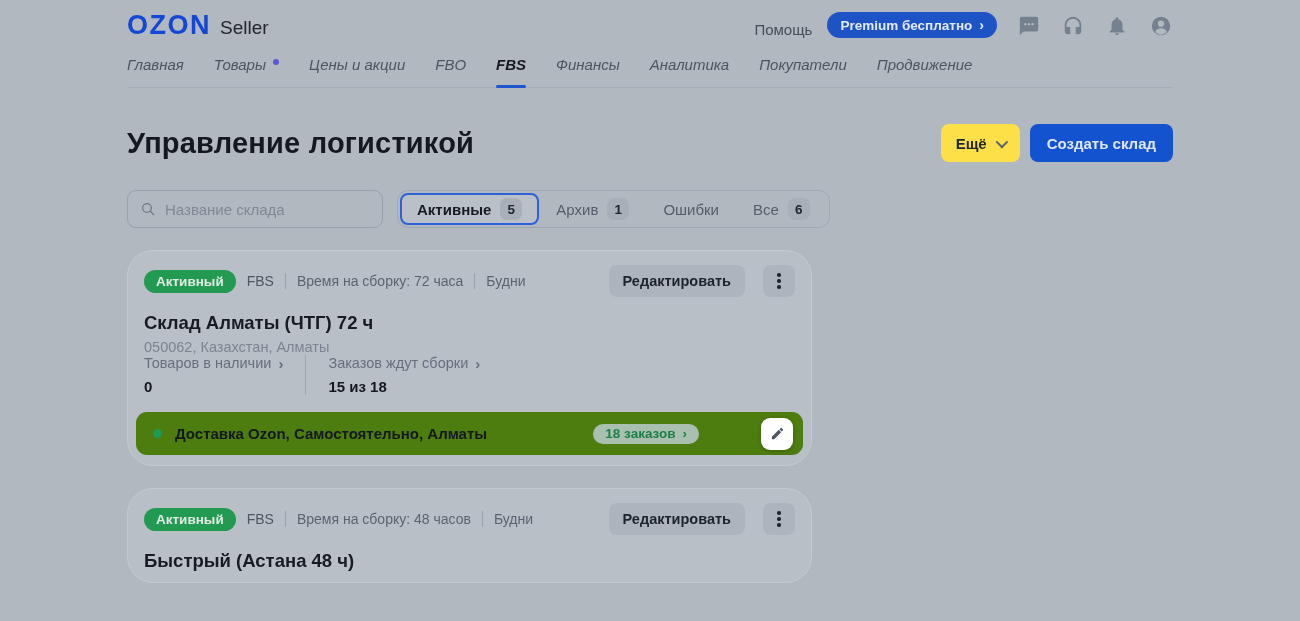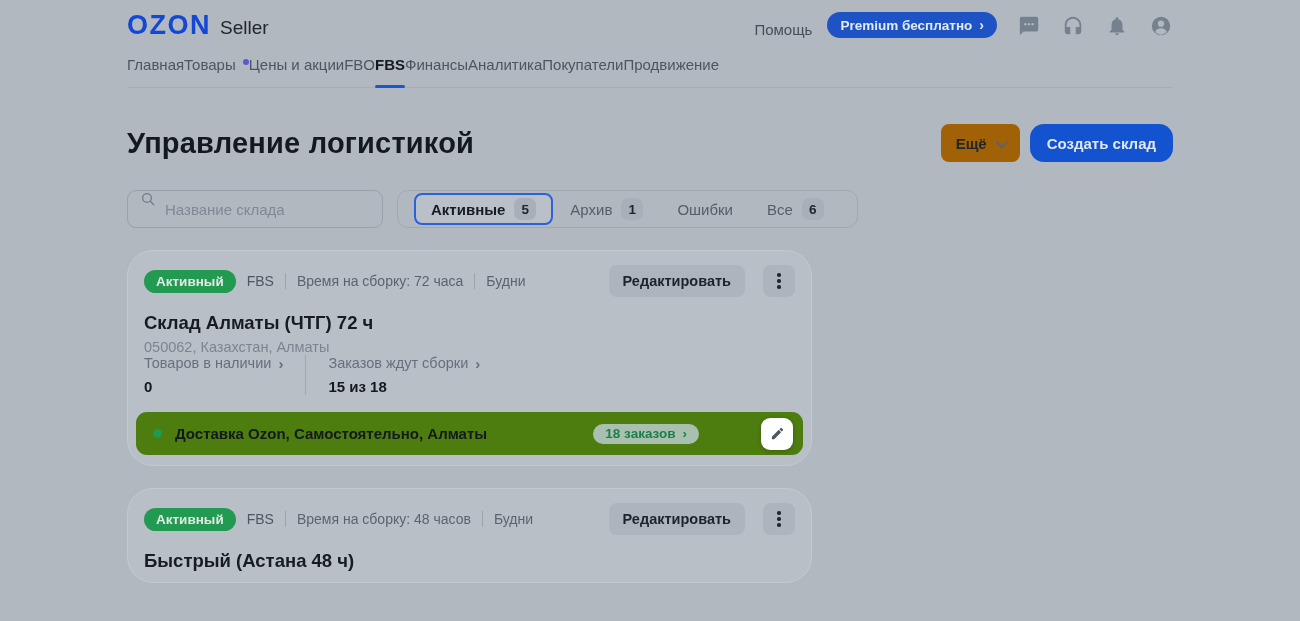--- a/index.html
+++ b/index.html
@@ -19,49 +19,49 @@
   .logo-seller { font-size: 19px; font-weight: 500; color: #21262d; }
   .topbar-right { display: flex; align-items: flex-end; gap: 15px; }
   .help { font-size: 15px; color: #454d58; cursor: pointer; }
   .premium-btn { background: #1e53c6; color: #e3eaf4; border-radius: 13px; height: 26px;
     padding: 0 13px; font-size: 13.5px; font-weight: 700; display: flex; align-items: center; gap: 7px; cursor: pointer; }
   .premium-btn .chev { font-size: 14px; font-weight: 700; line-height: 1; }
   .icon-btn { width: 25px; height: 25px; color: #76818f; display: flex; align-items: center; justify-content: center; cursor: pointer; margin-left: 4px; }
   .icon-btn svg { width: 22px; height: 22px; fill: currentColor; }
 
   
-  .nav { display: flex; align-items: flex-start; margin-top: 10px; padding-bottom: 14px;
-    border-bottom: 1px solid #a6adb6; font-size: 15px; color: #4c5561; }
+  .nav { display: flex; align-items: flex-start; gap: 30px; margin-top: 10px; padding-bottom: 14px;
+    border-bottom: 1px solid #a6adb6; font-size: 15px; color: #4c5561; font-style: italic; }
   .nav-item { position: relative; cursor: pointer; display: flex; align-items: center; gap: 7px; }
   .nav-item.active { font-weight: 700; color: #14191f; }
   .nav-item.active::after { content: ""; position: absolute; left: 0; right: 0; bottom: -15px; height: 3px;
     background: #1c55cc; border-radius: 2px; }
   .nav-dot { width: 6px; height: 6px; border-radius: 50%; background: #5b59cf; margin-top: -6px; }
 
   
   .title-row { display: flex; align-items: center; justify-content: space-between; margin-top: 36px; }
   .page-title { font-size: 29px; font-weight: 800; color: #14191f; letter-spacing: 0.2px; }
   .title-actions { display: flex; gap: 10px; }
-  .more-btn { background: #a16207; border-radius: 8px; height: 38px; padding: 0 15px; display: flex;
+  .more-btn { background: #fde047; border-radius: 8px; height: 38px; padding: 0 15px; display: flex;
     align-items: center; gap: 9px; font-size: 15px; font-weight: 700; color: #20262e; cursor: pointer; }
   .chev-down { width: 9px; height: 9px; border-right: 2px solid #5a6470; border-bottom: 2px solid #5a6470;
     transform: rotate(45deg) translateY(-2px); }
-  .create-btn { background: #1453cf; color: #dfe7f3; border-radius: 14px; height: 38px; padding: 0 17px;
+  .create-btn { background: #1453cf; color: #dfe7f3; border-radius: 8px; height: 38px; padding: 0 17px;
     font-size: 15px; font-weight: 700; display: flex; align-items: center; cursor: pointer; }
 
   
   .filters-row { display: flex; align-items: center; gap: 14px; margin-top: 28px; }
   .search { width: 256px; height: 38px; border: 1px solid #99a1ac; border-radius: 9px; display: flex;
-    gap: 9px; padding: 0 12px; }
+    align-items: center; gap: 9px; padding: 0 12px; }
   .search svg { width: 16px; height: 16px; stroke: #717c88; fill: none; stroke-width: 2; flex: none; }
   .search input { border: none; outline: none; background: transparent; font-size: 15px; width: 100%;
     font-family: "Liberation Sans", sans-serif; color: #1a2027; }
   .search input::placeholder { color: #7f8995; }
   .filter-group { display: flex; align-items: center; border: 1px solid #a0a8b2; border-radius: 11px;
-    padding: 16px; height: 38px; }
+    padding: 2px; height: 38px; }
   .filter-tab { display: flex; align-items: center; gap: 9px; padding: 0 15px; height: 32px; border-radius: 8px;
     font-size: 15px; color: #545d69; border: 2px solid transparent; cursor: pointer; white-space: nowrap; }
   .filter-tab.active { border-color: #2b62d9; color: #171c23; font-weight: 600; background: #b9c0c8; }
   .count-pill { background: #a8afb8; color: #20262e; border-radius: 7px; height: 22px; min-width: 22px;
     padding: 0 6px; display: flex; align-items: center; justify-content: center; font-size: 13.5px; font-weight: 600; }
 
   
   .card { width: 685px; background: #b9bfc7; border: 1px solid #c3c9d1; border-radius: 26px;
     margin-top: 22px; padding: 14px 16px 10px; }
   .card-top { display: flex; align-items: center; gap: 11px; }

